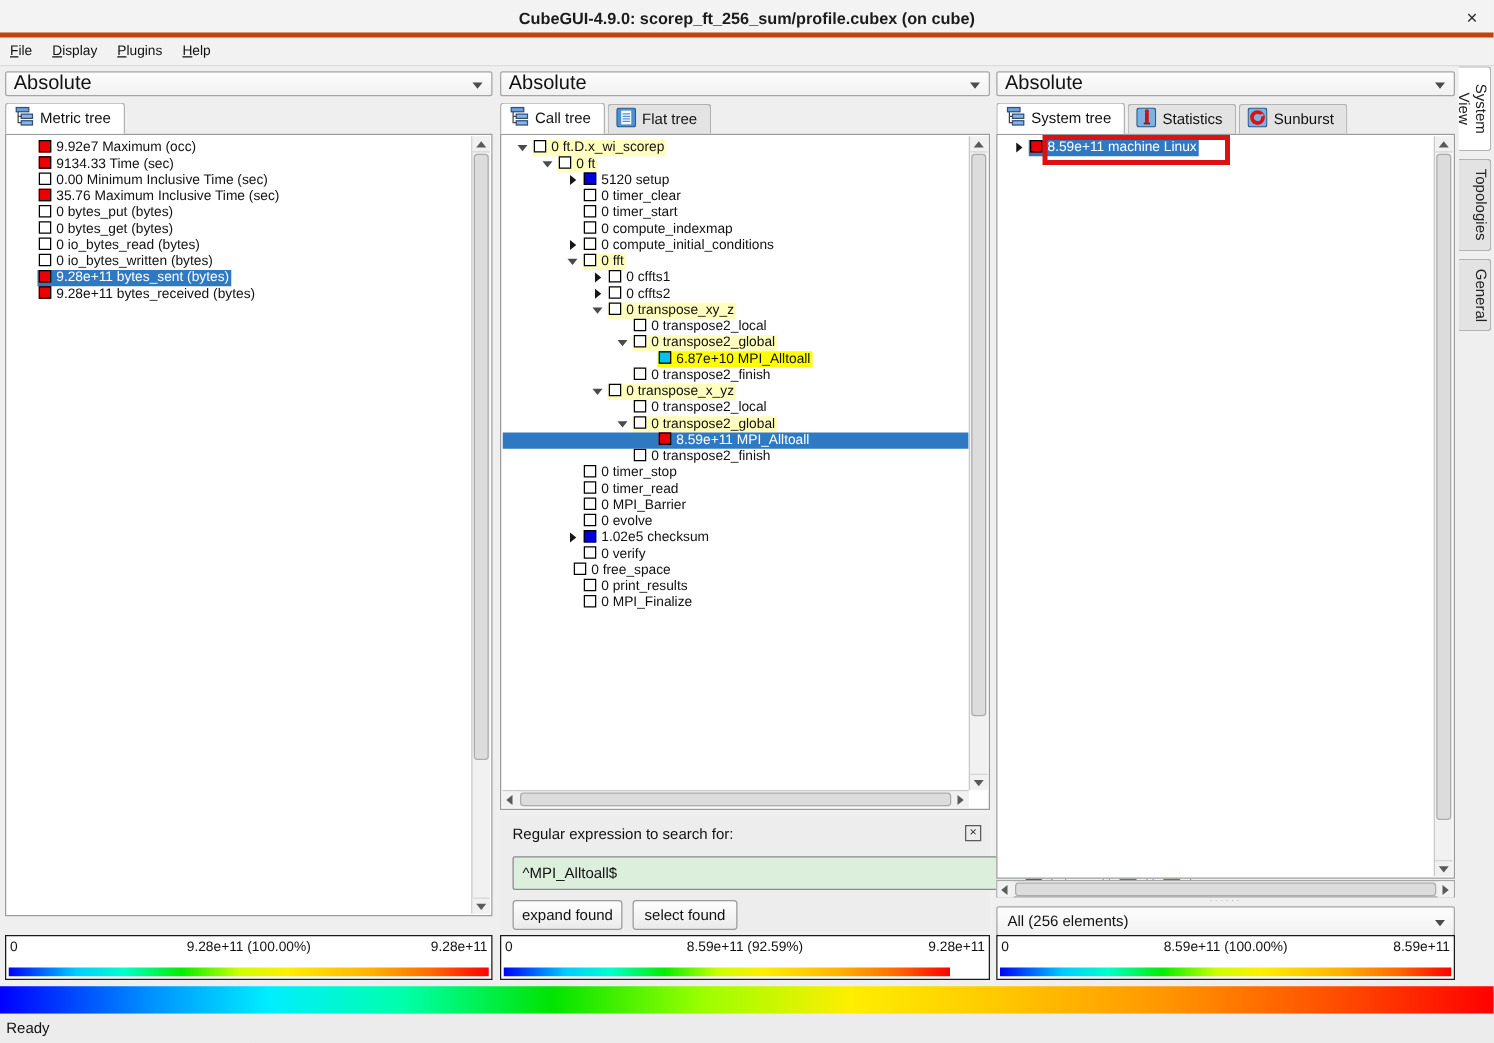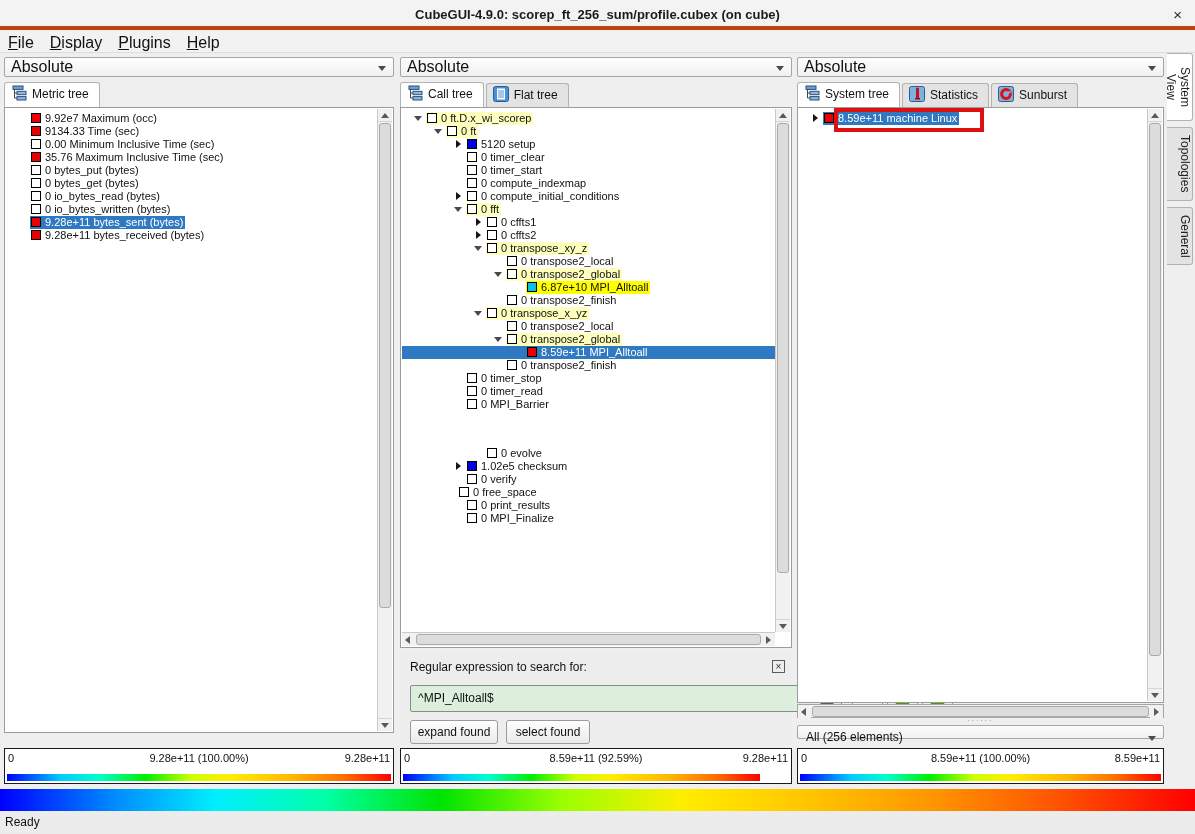--- a/index.html
+++ b/index.html
@@ -11,35 +11,35 @@
   
   .titlebar { position:absolute; left:0; top:0; width:1195px; height:30px;
     background:#f3f3f3; border-bottom:4px solid #c2410c; }
   .title-text { position:absolute; left:0; right:0; top:0; height:30px; line-height:30px;
     text-align:center; font-size:13px; font-weight:bold; color:#1b1b1b; }
   .close-x { position:absolute; right:13px; top:0; height:30px; line-height:29px;
     font-size:15px; color:#2a2a2a; cursor:default; }
   
   .menubar { position:absolute; top:31px; left:0; width:100%; height:22px;
     background:#f2f2f2; border-bottom:1px solid #dcdcdc; }
-  .menu-item { display:inline-block; padding:3px 8px 0 8px; font-size:16px; color:#111; }
+  .menu-item { display:inline-block; padding:3px 8px 0 8px; font-size:11px; color:#111; }
   .menu-item u { text-decoration:underline; }
   
   .main { position:absolute; top:53px; left:0; width:1195px; height:732px; }
   .panel { position:absolute; top:0; height:731px; }
   #panel-metric { left:4px;   width:390px; }
   #panel-call   { left:400px; width:392px; }
   #panel-system { left:797px; width:367px; }
   
   .combo { position:absolute; top:4px; left:0; right:0; height:20px;
     background:linear-gradient(#fdfdfd,#f1f1f1); border:1px solid #a6a6a6; border-radius:2px;
     font-size:16px; line-height:18px; padding-left:6px; }
   .cmb-arrow { position:absolute; right:7px; top:8px; width:0; height:0;
     border:4px solid transparent; border-top:5px solid #4a4a4a; }
-  .combo2 { position:absolute; left:0; right:0; height:14px;
+  .combo2 { position:absolute; left:0; right:0; height:24px;
     background:linear-gradient(#fdfdfd,#f1f1f1); border:1px solid #a6a6a6; border-radius:2px;
     font-size:12px; line-height:22px; padding-left:8px; }
   .combo2 .cmb-arrow { top:10px; }
   
   .tabbar { position:absolute; top:29px; left:0; right:0; height:25px; white-space:nowrap; }
   .tab { display:inline-block; height:24px; margin:1px 2px 0 0; padding:0 10px 0 6px;
     border:1px solid #b2b2b2; border-bottom:none; border-radius:3px 3px 0 0;
     background:#e3e3e3; font-size:12px; line-height:23px; vertical-align:bottom; }
   .tab.active { background:#ffffff; height:25px; margin-top:0; position:relative; z-index:2; }
   .ticon { display:inline-block; width:16px; height:16px; vertical-align:-3px; margin-right:5px; }
@@ -222,21 +222,21 @@
           <div class="row" style="padding-left: 110px;"><span class="arr"></span><span class="hlwrap found"><span class="box" style="background: var(--box-cyan);"></span><span class="lbl">6.87e+10 MPI_Alltoall</span></span></div>
           <div class="row" style="padding-left: 90px;"><span class="arr"></span><span class="hlwrap"><span class="box" style="background: var(--box-white);"></span><span class="lbl">0 transpose2_finish</span></span></div>
           <div class="row" style="padding-left: 70px;"><span class="arr open"></span><span class="hlwrap path"><span class="box" style="background: var(--box-white);"></span><span class="lbl">0 transpose_x_yz</span></span></div>
           <div class="row" style="padding-left: 90px;"><span class="arr"></span><span class="hlwrap"><span class="box" style="background: var(--box-white);"></span><span class="lbl">0 transpose2_local</span></span></div>
           <div class="row" style="padding-left: 90px;"><span class="arr open"></span><span class="hlwrap path"><span class="box" style="background: var(--box-white);"></span><span class="lbl">0 transpose2_global</span></span></div>
           <div class="row selrow" style="padding-left: 110px;"><span class="arr"></span><span class="hlwrap"><span class="box" style="background: var(--box-red);"></span><span class="lbl">8.59e+11 MPI_Alltoall</span></span></div>
           <div class="row" style="padding-left: 90px;"><span class="arr"></span><span class="hlwrap"><span class="box" style="background: var(--box-white);"></span><span class="lbl">0 transpose2_finish</span></span></div>
           <div class="row" style="padding-left: 50px;"><span class="arr"></span><span class="hlwrap"><span class="box" style="background: var(--box-white);"></span><span class="lbl">0 timer_stop</span></span></div>
           <div class="row" style="padding-left: 50px;"><span class="arr"></span><span class="hlwrap"><span class="box" style="background: var(--box-white);"></span><span class="lbl">0 timer_read</span></span></div>
           <div class="row" style="padding-left: 50px;"><span class="arr"></span><span class="hlwrap"><span class="box" style="background: var(--box-white);"></span><span class="lbl">0 MPI_Barrier</span></span></div>
-          <div class="row" style="padding-left: 70px; margin-top: 36px;"><span class="arr"></span><span class="hlwrap"><span class="box" style="background: var(--box-white);"></span><span class="lbl">0 evolve</span></span></div>
+          <div class="row" style="padding-left: 50px;"><span class="arr"></span><span class="hlwrap"><span class="box" style="background: var(--box-white);"></span><span class="lbl">0 evolve</span></span></div>
           <div class="row" style="padding-left: 50px;"><span class="arr closed"></span><span class="hlwrap"><span class="box" style="background: var(--box-blue);"></span><span class="lbl">1.02e5 checksum</span></span></div>
           <div class="row" style="padding-left: 50px;"><span class="arr"></span><span class="hlwrap"><span class="box" style="background: var(--box-white);"></span><span class="lbl">0 verify</span></span></div>
           <div class="row" style="padding-left: 42px;"><span class="arr"></span><span class="hlwrap"><span class="box" style="background: var(--box-white);"></span><span class="lbl">0 free_space</span></span></div>
           <div class="row" style="padding-left: 50px;"><span class="arr"></span><span class="hlwrap"><span class="box" style="background: var(--box-white);"></span><span class="lbl">0 print_results</span></span></div>
           <div class="row" style="padding-left: 50px;"><span class="arr"></span><span class="hlwrap"><span class="box" style="background: var(--box-white);"></span><span class="lbl">0 MPI_Finalize</span></span></div>
         </div>
       <div class="vscroll">
         <div class="sb-up"></div>
         <div class="vthumb" style="top:14px; height:86%;"></div>
         <div class="sb-dn"></div>

